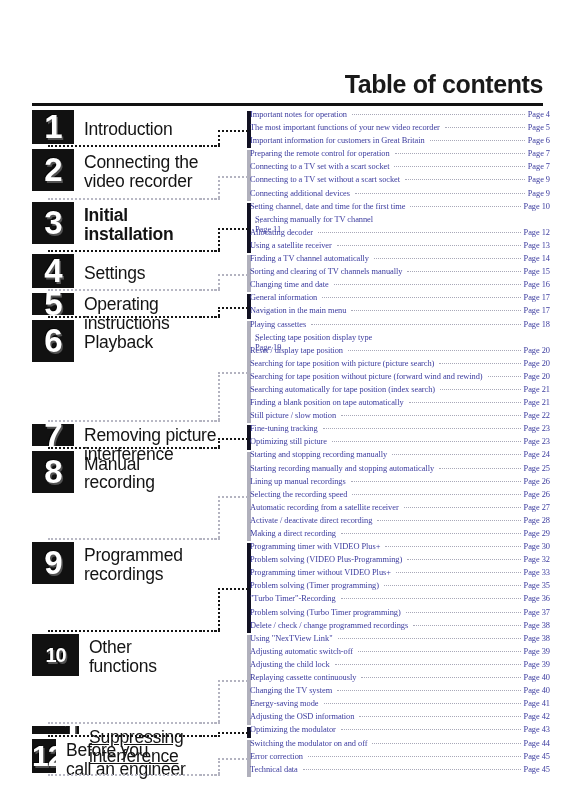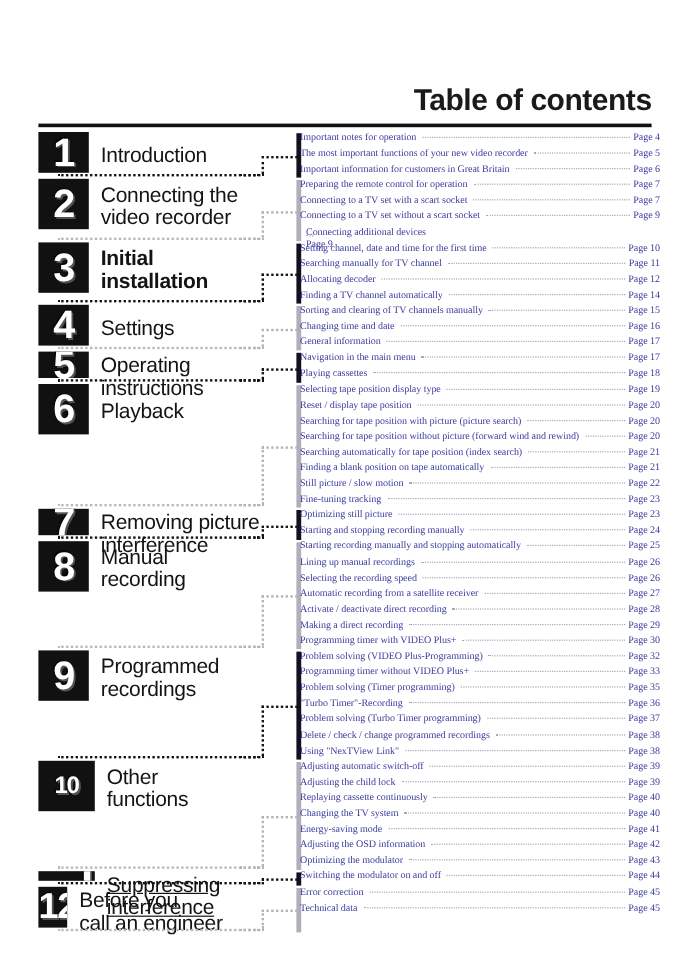--- a/index.html
+++ b/index.html
@@ -257,41 +257,46 @@
         <div class="entry" style="top: 0px;">
           <span class="etitle">Connecting to a TV set with a scart socket</span>
           <span class="leader"></span>
           <span class="epage">Page 7</span>
         </div>
         <div class="entry" style="top: 0px;">
           <span class="etitle">Connecting to a TV set without a scart socket</span>
           <span class="leader"></span>
           <span class="epage">Page 9</span>
         </div>
+        <div class="entry" style="top: 0px;">
+          <span class="etitle">Connecting additional devices</span>
+          <span class="leader"></span>
+          <span class="epage">Page 9</span>
+        </div>
+        <div class="entry" style="top: 0px;">
+          <span class="etitle">Setting channel, date and time for the  first time</span>
+          <span class="leader"></span>
+          <span class="epage">Page 10</span>
+        </div>
         <div class="entry" style="top: 0px; flex-direction: column;">
-          <span class="etitle">Connecting additional devices</span>
-          <span class="leader"></span>
-          <span class="epage">Page 9</span>
-        </div>
-        <div class="entry" style="top: 0px;">
-          <span class="etitle">Setting channel, date and time for the  first time</span>
-          <span class="leader"></span>
-          <span class="epage">Page 10</span>
-        </div>
-        <div class="entry" style="top: 0px;">
           <span class="etitle">Searching manually for TV channel</span>
           <span class="leader"></span>
           <span class="epage">Page 11</span>
         </div>
         <div class="entry" style="top: 0px;">
           <span class="etitle">Allocating decoder</span>
           <span class="leader"></span>
           <span class="epage">Page 12</span>
         </div>
         <div class="entry" style="top: 0px;">
+          <span class="etitle">Using a satellite receiver</span>
+          <span class="leader"></span>
+          <span class="epage">Page 13</span>
+        </div>
+        <div class="entry" style="top: 0px;">
           <span class="etitle">Finding a TV channel automatically</span>
           <span class="leader"></span>
           <span class="epage">Page 14</span>
         </div>
         <div class="entry" style="top: 0px;">
           <span class="etitle">Sorting and clearing of TV channels manually</span>
           <span class="leader"></span>
           <span class="epage">Page 15</span>
         </div>
         <div class="entry" style="top: 0px;">
@@ -307,21 +312,21 @@
         <div class="entry" style="top: 0px;">
           <span class="etitle">Navigation in the main menu</span>
           <span class="leader"></span>
           <span class="epage">Page 17</span>
         </div>
         <div class="entry" style="top: 0px;">
           <span class="etitle">Playing cassettes</span>
           <span class="leader"></span>
           <span class="epage">Page 18</span>
         </div>
-        <div class="entry" style="top: 0px;">
+        <div class="entry" style="top: 0px; flex-direction: column;">
           <span class="etitle">Selecting tape position display type</span>
           <span class="leader"></span>
           <span class="epage">Page 19</span>
         </div>
         <div class="entry" style="top: 0px;">
           <span class="etitle">Reset / display tape position</span>
           <span class="leader"></span>
           <span class="epage">Page 20</span>
         </div>
         <div class="entry" style="top: 0px;">

